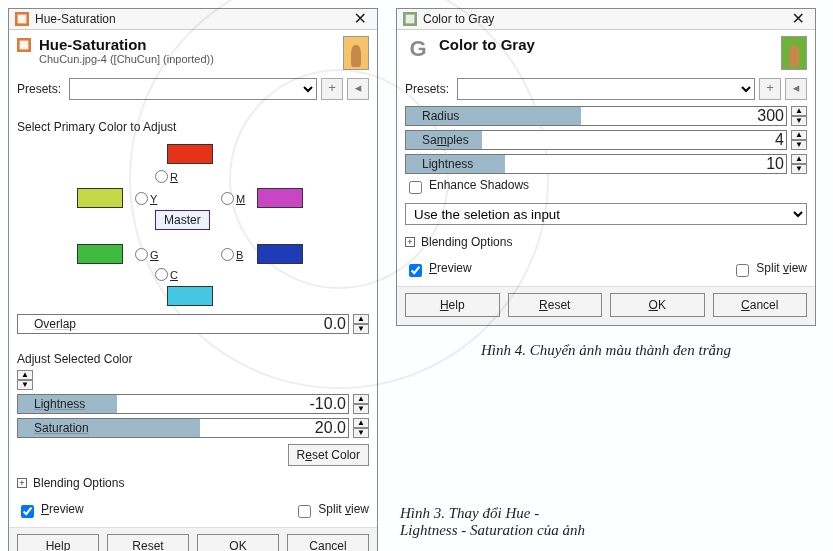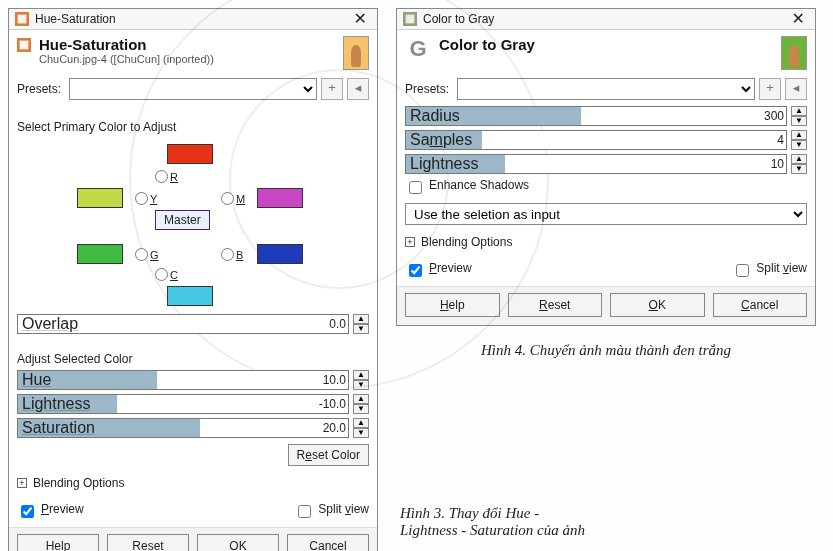--- a/index.html
+++ b/index.html
@@ -98,27 +98,27 @@
   .slider {
     flex:1; height:20px; border:1px solid #777;
     position:relative; background:#fff;
     display:flex; align-items:center;
   }
   .slider .fill {
     position:absolute; left:0; top:0; bottom:0;
     background:#9db8c8;
   }
   .slider .sl-label {
-    position:relative; z-index:2; padding-left:4px; font-size:16px;
+    position:relative; z-index:2; padding-left:16px; font-size:12px;
     text-decoration: underline;
     text-decoration-color: rgba(0,0,0,0.2);
   }
   .slider .sl-val {
     position:relative; z-index:2; margin-left:auto; padding-right:2px;
-    font-size:12px;
+    font-size:16px;
   }
   .spin { width:16px; display:flex; flex-direction:column; }
   .spin button {
     height:10px; line-height:6px; font-size:8px;
     border:1px solid #888; background:#f3f3f3; padding:0; cursor:pointer;
   }
   .reset-color-row { display:flex; justify-content:flex-end; padding:4px 8px; }
   .btn {
     border:1px solid #888; background:#f4f4f4;
     padding:4px 10px; font-size:12px; cursor:pointer;
@@ -254,25 +254,20 @@
       </div>
       <div class="spin">
           <button>▲</button>
           <button>▼</button>
         </div>
     </div>
 
     <div class="section-label bold">Adjust Selected Color</div>
 
     <div class="slider-row">
-      <div class="slider">
-        <div class="fill" style="width:42%;"></div>
-        <span class="sl-label">Hue</span>
-        <span class="sl-val">10.0</span>
-      </div>
       <div class="spin">
           <button>▲</button>
           <button>▼</button>
         </div>
     </div>
     <div class="slider-row">
       <div class="slider">
         <div class="fill" style="width:30%;"></div>
         <span class="sl-label">Lightness</span>
         <span class="sl-val">-10.0</span>

